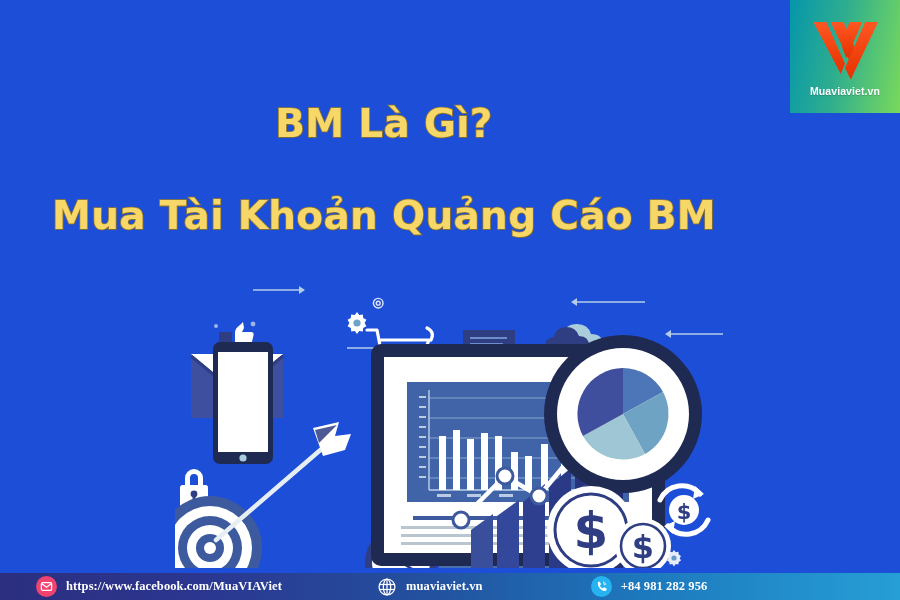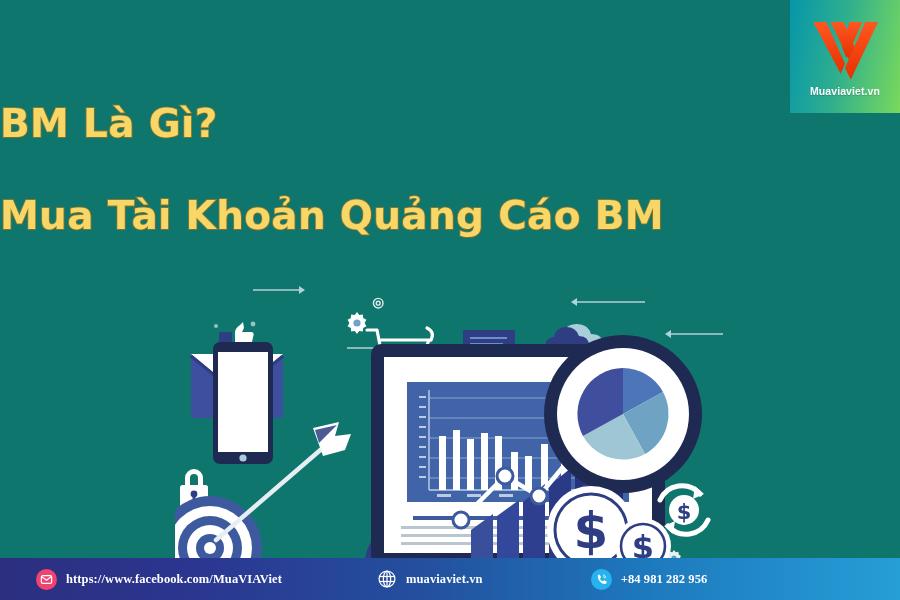--- a/index.html
+++ b/index.html
@@ -6,21 +6,21 @@
   html,body { width:900px; height:600px; overflow:hidden; }
   body {
     font-family:"Liberation Sans", sans-serif;
     background:#6ca3c6;
     position:relative;
   }
 
   
   #banner {
     position:absolute; inset:0;
-    background:#0f766e;
+    background:#1d4ed8;
     overflow:hidden;
   }
 
   
   #logo-tile {
     position:absolute; left:790px; top:0; width:110px; height:113px;
     background:linear-gradient(100deg,#0596ab 0%,#2fae8e 45%,#74d койл 100%);
     background:linear-gradient(100deg,#0596ab 0%,#2fae8e 45%,#79d95c 100%);
     display:flex; flex-direction:column;
     align-items:center; justify-content:center;
@@ -28,21 +28,21 @@
   #logo-mark { width:72px; height:62px; margin-top:2px; }
   #logo-text {
     color:#ffffff; font-size:10.5px; font-weight:bold;
     letter-spacing:.1px; margin-top:4px;
     text-shadow:0 1px 1px rgba(0,0,0,.2);
   }
 
   
   #title-block {
     position:absolute; left:0; top:100px; width:768px;
-    text-align:left;
+    text-align:center;
     line-height:1.22;
   }
   .title-line {
     color:#f7d768;
     font-weight:bold;
     font-family:"DejaVu Sans", sans-serif;
     letter-spacing:.3px;
     -webkit-text-stroke:1.6px #9a7d2a;
     paint-order:stroke fill;
     text-shadow:1px 1px 0 rgba(120,95,30,.35);
@@ -53,21 +53,21 @@
 
   
   #illustration {
     position:absolute; left:175px; top:268px;
     width:555px; height:300px;
   }
   #illustration svg { display:block; width:100%; height:100%; }
 
   
   #footer {
-    position:absolute; left:0; bottom:0; width:900px; height:42px;
+    position:absolute; left:0; bottom:0; width:900px; height:27px;
     background:linear-gradient(90deg,#2c2f7f 0%,#2b3690 22%,#23519f 48%,#1d79bd 72%,#269ed6 100%);
     display:flex; align-items:center;
   }
   .foot-item { display:flex; align-items:center; height:35px; }
   #foot-facebook { margin-left:36px; }
   #foot-web { margin-left:94px; }
   #foot-phone { margin-left:108px; }
   .foot-ico {
     width:21px; height:21px; border-radius:50%;
     display:flex; align-items:center; justify-content:center;

